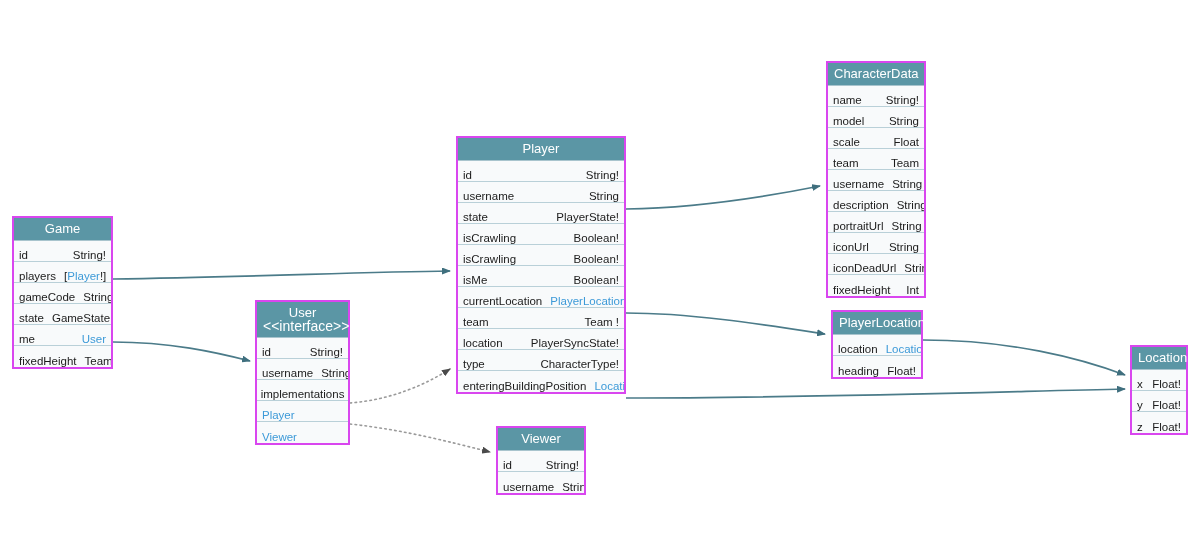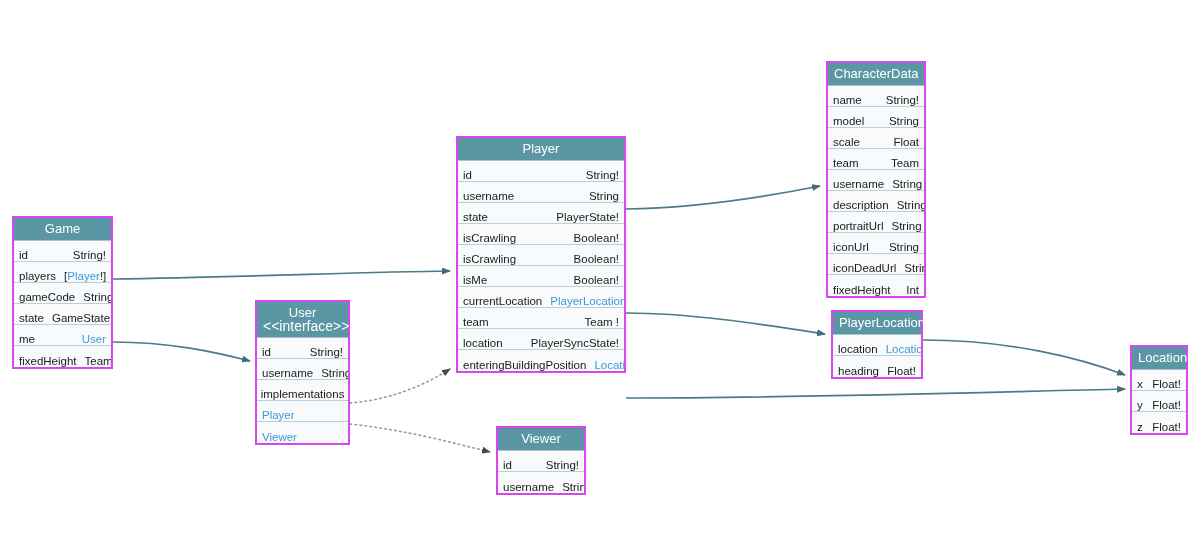--- a/index.html
+++ b/index.html
@@ -189,20 +189,24 @@
         </div>
         <div class="row">
           <span class="fname">team</span>
           <span class="ftype">Team !</span>
         </div>
         <div class="row">
           <span class="fname">location</span>
           <span class="ftype">PlayerSyncState!</span>
         </div>
         <div class="row">
+          <span class="fname">type</span>
+          <span class="ftype">CharacterType!</span>
+        </div>
+        <div class="row">
           <span class="fname">enteringBuildingPosition</span>
           <span class="ftype"><span class="bang"></span><span class="ref">Location</span><span class="bang"></span></span>
         </div>
       </div>
       <div class="entity" style="left: 496px; top: 426px; width: 90px;">
         <div class="entity-header"><span>Viewer</span></div>
         <div class="row">
           <span class="fname">id</span>
           <span class="ftype">String!</span>
         </div>

